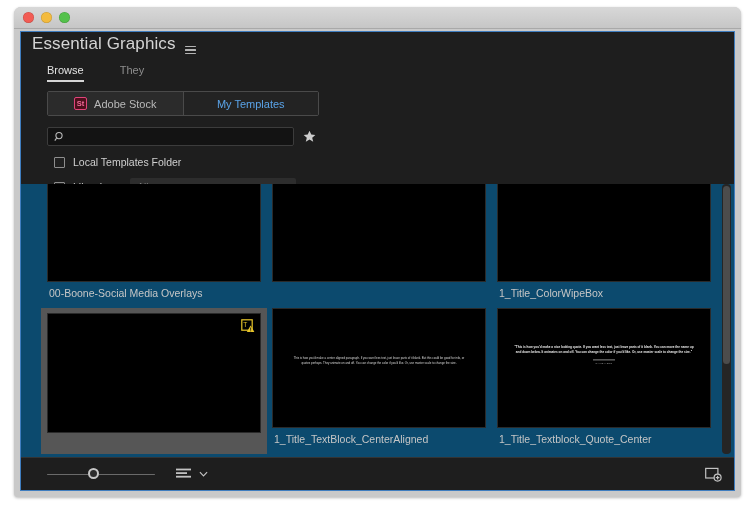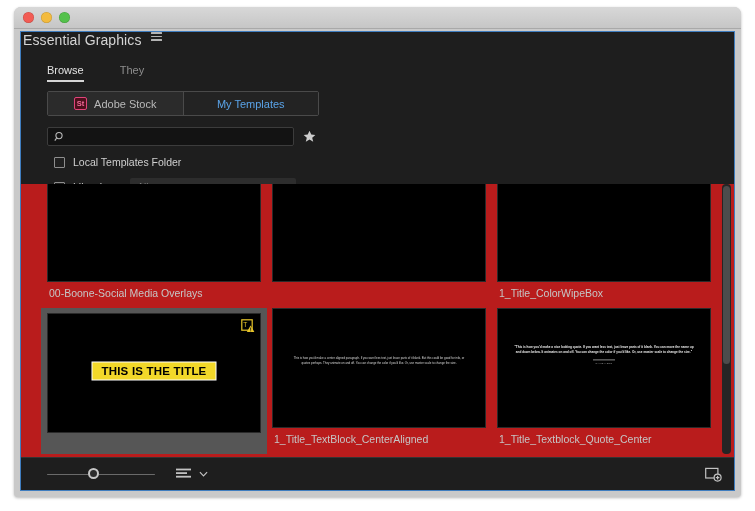--- a/index.html
+++ b/index.html
@@ -40,25 +40,25 @@
     left: 6px; top: 24px;
     width: 715px; height: 460px;
     background: #1e1e1e;
     border: 1px solid #3f7dbf;
     overflow: hidden;
   }
 
   
   .panel-head {
     height: 22px;
-    display: flex; align-items: flex-start;
-    padding-left: 2px;
+    display: flex; align-items: flex-end;
+    padding-left: 11px;
     gap: 9px;
     color: #d4d4d4;
-    font-size: 14px;
+    font-size: 17px;
     background: #1e1e1e;
   }
   .panel-title { letter-spacing: .1px; }
   .hamburger {
     display: flex; flex-direction: column; justify-content: center;
     gap: 2px; width: 11px; cursor: pointer;
   }
   .hamburger i { display: block; height: 1.5px; background: #b4b4b4; border-radius: .5px; }
 
   
@@ -158,21 +158,21 @@
   }
   .lib-select span { font-size: 10px; color: #7e7e7e; }
   .chev { width: 8px; height: 5px; }
 
   
   .grid-wrap {
     position: absolute;
     left: 0; right: 0;
     top: 152px; bottom: 33px;
     overflow: hidden;
-    background: #b91c1c;
+    background: #0c4a6e;
   }
   .grid {
     position: absolute;
     left: 26px; top: -22px;
     width: 663px;
     display: grid;
     grid-template-columns: repeat(3, 214px);
     column-gap: 11px;
     row-gap: 0px;
   }
@@ -369,21 +369,20 @@
         <div class="cell">
           <div class="thumb"></div>
         </div>
         <div class="cell">
           <div class="thumb"></div>
           <div class="cell-label">1_Title_ColorWipeBox</div>
         </div>
 
         <div class="cell selected">
           <div class="thumb">
-            <div class="tpl-title-bar">THIS IS THE TITLE</div>
             <svg class="warn-badge" viewBox="0 0 14 14">
               <rect x="0.8" y="0.8" width="10.4" height="10.4" fill="none" stroke="#e8c52a" stroke-width="1.2"></rect>
               <text x="4.3" y="8.4" font-size="6.6" fill="#e8c52a" font-family="Liberation Sans, sans-serif" text-anchor="middle">T</text>
               <polygon points="9.6,6.4 13.4,13 5.8,13" fill="#e8c52a"></polygon>
               <rect x="9.2" y="8.6" width="0.9" height="2.3" fill="#1a1a1a"></rect>
               <rect x="9.2" y="11.4" width="0.9" height="0.9" fill="#1a1a1a"></rect>
             </svg>
           </div>
         </div>
 

